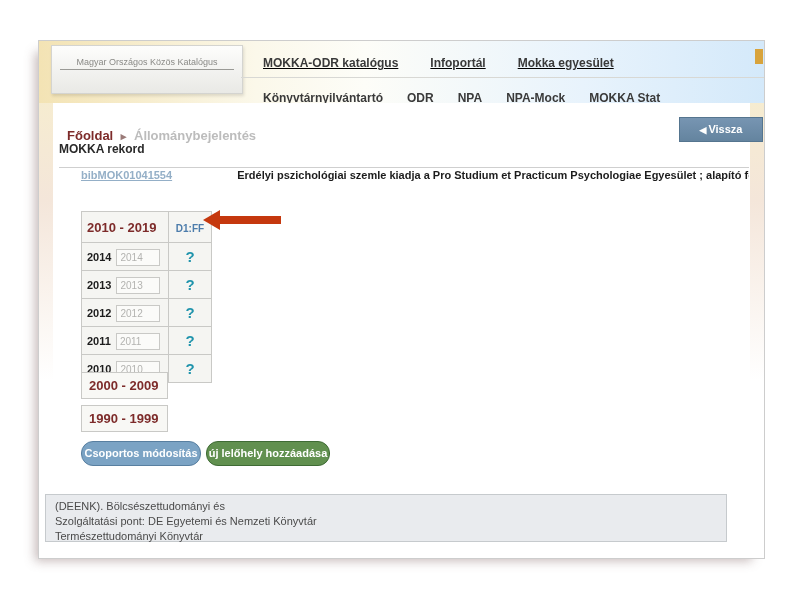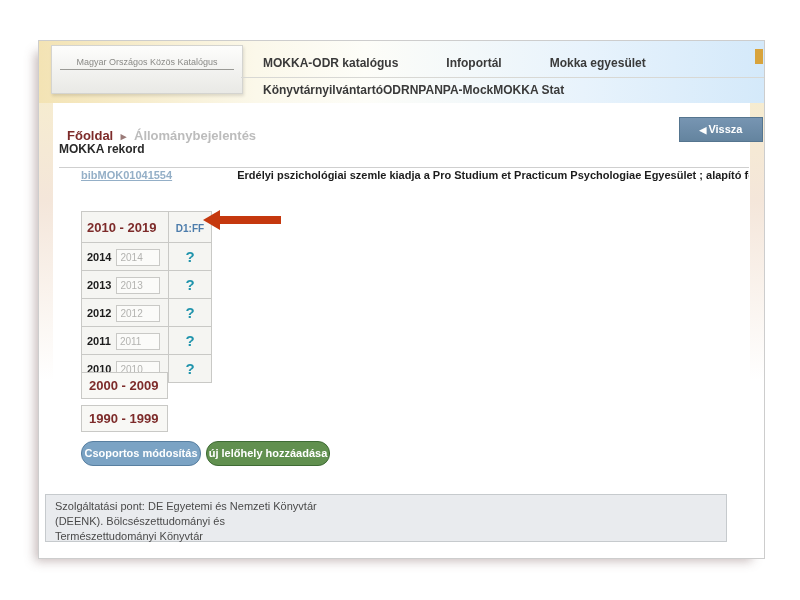--- a/index.html
+++ b/index.html
@@ -14,22 +14,22 @@
   
   .header-band{position:absolute;left:0;top:0;width:725px;height:62px;
     background:linear-gradient(90deg,#f3e3b4 0%,#fbf8ea 30%,#fdfdf8 45%,#e8f3fc 75%,#d4e9fa 100%);}
   .corner-accent{position:absolute;right:1px;top:8px;width:8px;height:15px;background:#d8a33c;}
   .logo-box{position:absolute;left:12px;top:4px;width:190px;height:47px;
     background:linear-gradient(180deg,#fdfdfc,#e9e9e5);border:1px solid #d4d4d0;
     box-shadow:1px 2px 3px rgba(0,0,0,0.12);}
   .logo-text{display:block;margin:11px 8px 0 8px;padding-bottom:2px;text-align:center;
     font-size:9px;color:#8a8a86;border-bottom:1px solid #9a9a96;}
   .nav-row{position:absolute;left:224px;display:flex;align-items:center;white-space:nowrap;}
-  .nav-row1{top:13px;height:18px;gap:48px;}
-  .nav-row2{top:40px;height:18px;justify-content:flex-end;}
+  .nav-row1{top:13px;height:18px;gap:32px;text-decoration:underline;}
+  .nav-row2{top:48px;height:18px;gap:24px;justify-content:flex-end;}
   .nav-item{font-size:12px;font-weight:bold;color:#3a3a3a;cursor:pointer;}
   .nav-sep{position:absolute;left:202px;right:0;top:36px;height:1px;background:#d8d8d4;}
 
   
   .content{position:absolute;left:14px;top:62px;width:697px;height:453px;background:#ffffff;}
 
   .breadcrumb{position:absolute;left:28px;top:87px;font-size:13px;font-weight:bold;}
   .crumb-home{color:#7d2b2a;cursor:pointer;}
   .crumb-sep{color:#9a7a78;font-size:11px;padding:0 4px;}
   .crumb-current{color:#bcbcbc;}
@@ -172,19 +172,19 @@
       <div class="shaft"></div>
     </div>
 
     <div class="decade-box decade-2000">2000 - 2009</div>
     <div class="decade-box decade-1990">1990 - 1999</div>
 
     <div class="btn btn-group">Csoportos módosítás</div>
     <div class="btn btn-add">új lelőhely hozzáadása</div>
 
     <div class="footer-box">
+      <div class="footer-line">(DEENK). Bölcsészettudományi és</div>
       <div class="footer-line">Szolgáltatási pont: DE Egyetemi és Nemzeti Könyvtár</div>
-      <div class="footer-line">(DEENK). Bölcsészettudományi és</div>
       <div class="footer-line">Természettudományi Könyvtár</div>
     </div>
 
   </div>
 </div>
 
 </body></html>

